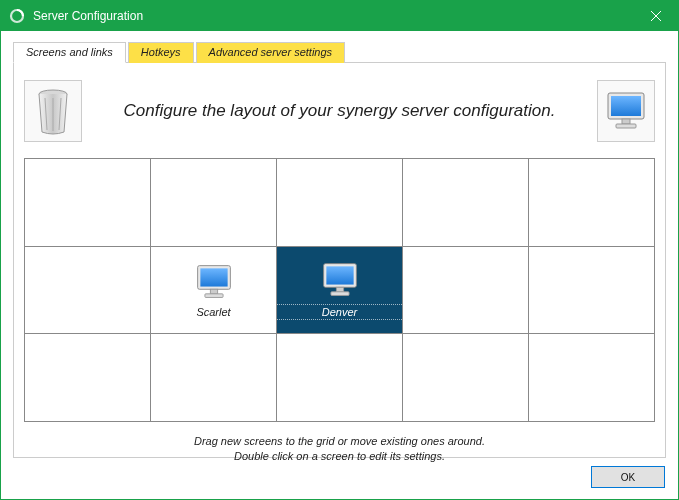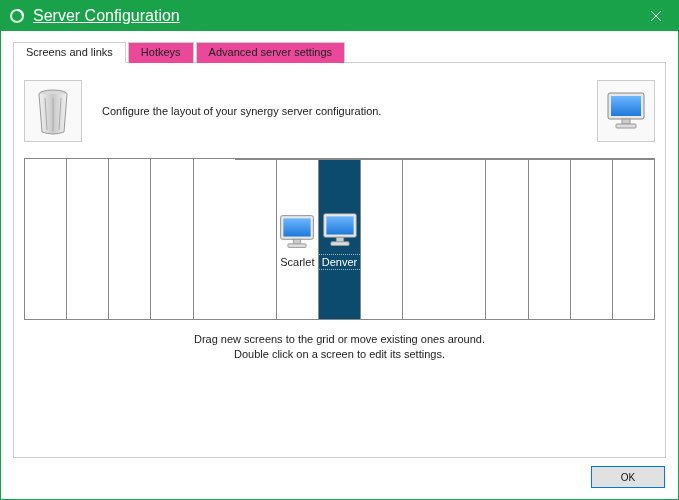--- a/index.html
+++ b/index.html
@@ -17,41 +17,42 @@
     background: #19a24a;
     color: #fff;
     display: flex;
     align-items: center;
     padding-left: 8px;
   }
   .titlebar .app-icon {
     width: 16px; height: 16px; margin-right: 8px;
     display: flex; align-items: center; justify-content: center;
   }
-  .titlebar .title { font-size: 16px; text-decoration: underline; }
+  .titlebar .title { font-size: 12px; }
   .titlebar .spacer { flex: 1; }
   .titlebar .close {
     width: 45px; height: 30px;
     display: flex; align-items: center; justify-content: center;
     cursor: pointer;
   }
   .content {
     padding: 10px 12px 12px 12px;
+    font-style: italic;
   }
   .tabs {
     display: flex;
     position: relative;
     border-bottom: 1px solid #ccc;
     height: 22px;
   }
   .tab {
     padding: 3px 12px 2px 12px;
     border: 1px solid #ccc;
     border-bottom: none;
-    background: #ec4899;
+    background: #fde047;
     font-size: 11px;
     color: #222;
     margin-right: 2px;
     position: relative;
     top: 1px;
     cursor: pointer;
   }
   .tab.active {
     background: #fff;
     border-bottom: 1px solid #fff;
@@ -71,37 +72,38 @@
     height: 75px;
   }
   .trashcan {
     width: 58px; height: 62px;
     border: 1px solid #ccc;
     display: flex; align-items: center; justify-content: center;
     background: #f9f9f9;
   }
   .instruction {
     flex: 1;
-    font-size: 11px;
+    text-align: center;
+    font-size: 17px;
     color: #222;
     padding: 0 10px;
   }
   .new-screen {
     width: 58px; height: 62px;
     border: 1px solid #ccc;
     display: flex; align-items: center; justify-content: center;
     background: #f9f9f9;
     cursor: grab;
   }
   .grid-wrap {
     margin-top: 10px;
     border: 1px solid #888;
     display: flex;
-    flex-direction: row;
-    height: 162px;
+    flex-direction: column;
+    height: 264px;
   }
   .grid-row {
     flex: 1;
     display: flex;
   }
   .grid-row + .grid-row { border-top: 1px solid #888; }
   .grid-cell {
     flex: 1;
     border-left: 1px solid #888;
     display: flex;

